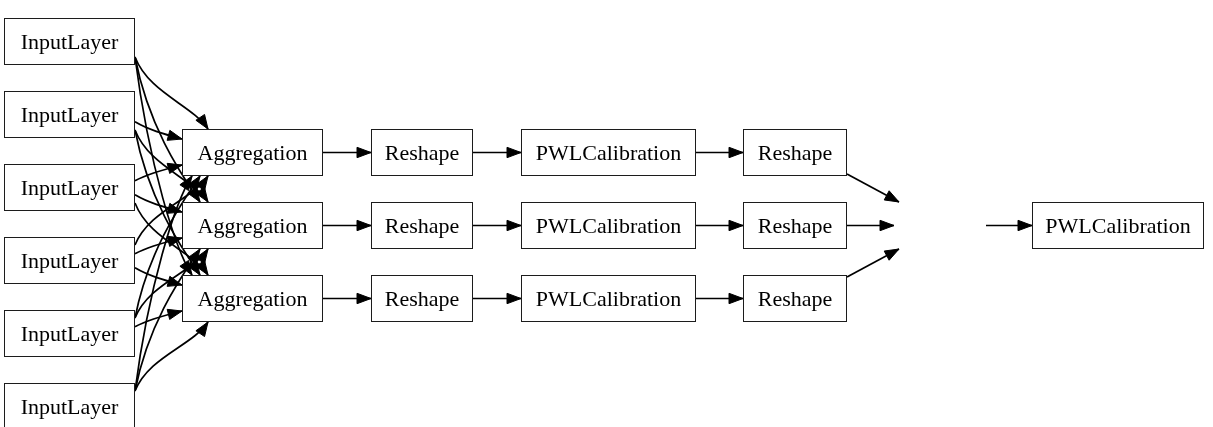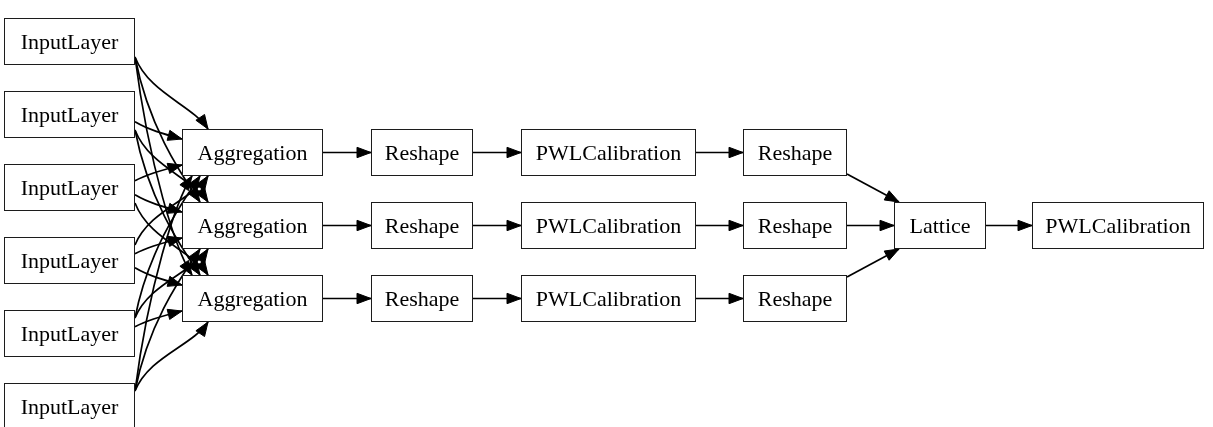--- a/index.html
+++ b/index.html
@@ -108,15 +108,14 @@
     <div class="node" style="left: 182px; top: 263px; width: 141px; height: 47px;">Aggregation</div>
     <div class="node" style="left: 371px; top: 117px; width: 102px; height: 47px;">Reshape</div>
     <div class="node" style="left: 371px; top: 190px; width: 102px; height: 47px;">Reshape</div>
     <div class="node" style="left: 371px; top: 263px; width: 102px; height: 47px;">Reshape</div>
     <div class="node" style="left: 521px; top: 117px; width: 175px; height: 47px;">PWLCalibration</div>
     <div class="node" style="left: 521px; top: 190px; width: 175px; height: 47px;">PWLCalibration</div>
     <div class="node" style="left: 521px; top: 263px; width: 175px; height: 47px;">PWLCalibration</div>
     <div class="node" style="left: 743px; top: 117px; width: 104px; height: 47px;">Reshape</div>
     <div class="node" style="left: 743px; top: 190px; width: 104px; height: 47px;">Reshape</div>
     <div class="node" style="left: 743px; top: 263px; width: 104px; height: 47px;">Reshape</div>
-    <div class="node" style="left: 894px; top: 190px; width: 92px; height: 47px;">Lattice</div>
     <div class="node" style="left: 1032px; top: 190px; width: 172px; height: 47px;">PWLCalibration</div>
   </div>
 
 </body></html>

